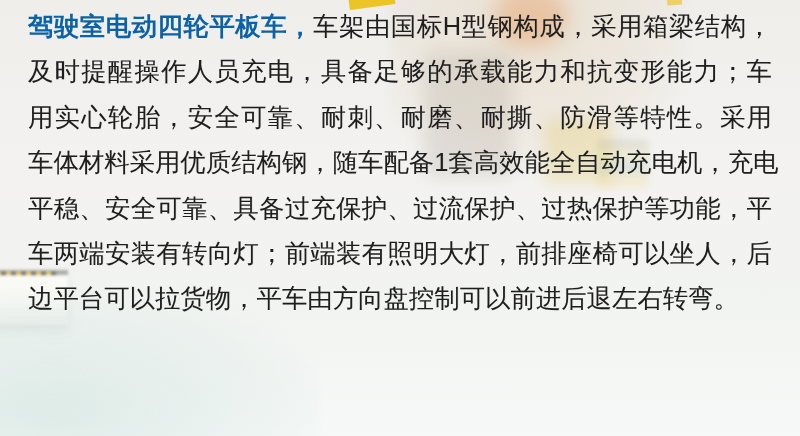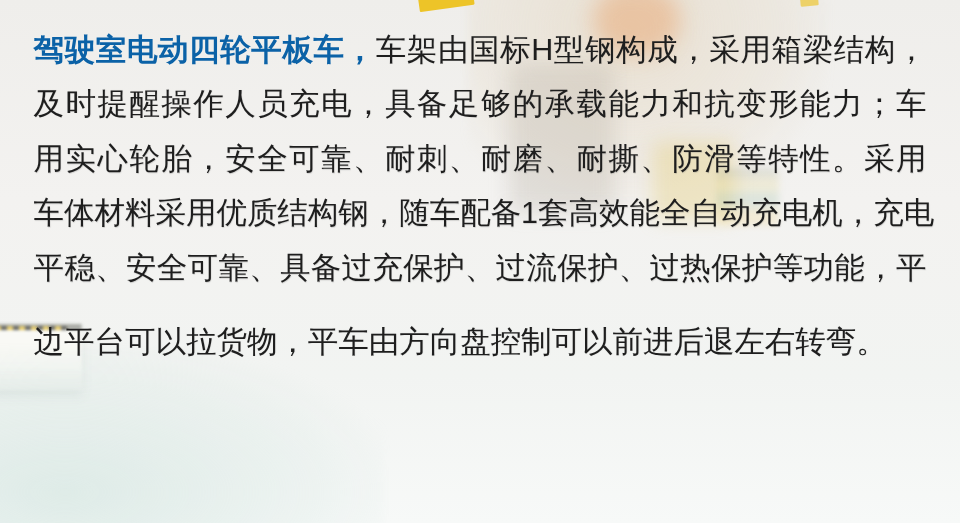--- a/index.html
+++ b/index.html
@@ -76,37 +76,36 @@
   }
   .cool-bottom {
     left: -60px; top: 290px; width: 380px; height: 200px;
     background: radial-gradient(ellipse at 30% 60%, rgba(203,225,219,0.55) 0%, rgba(203,225,219,0.2) 55%, rgba(203,225,219,0) 78%);
     filter: blur(3px);
   }
   
   .para {
     position: absolute;
     left: 28px;
-    top: 20px;
+    top: 4px;
     width: 744px;
     font-size: 25.4px;
     line-height: 45.4px;
     color: #1e1e1e;
     letter-spacing: 0;
   }
   .line {
     white-space: nowrap;
     text-align: justify;
     text-align-last: justify;
     height: 45.4px;
     text-shadow: 0.4px 0.4px 0.6px rgba(120,120,120,0.25);
   }
   .line--last {
     text-align-last: left;
-    margin-top: 16px;
   }
   .lead {
     color: #0b62a7;
     font-weight: 700;
     text-shadow: none;
   }
 </style>
 </head>
 <body>
 
@@ -121,16 +120,17 @@
   <div class="bg-layer yellow-dot"></div>
   <div class="bg-layer machine-left"></div>
   <div class="bg-layer cool-bottom"></div>
 
   <div class="para">
     <div class="line"><span class="lead">驾驶室电动四轮平板车，</span><span>车架由国标H型钢构成，采用箱梁结构，</span></div>
     <div class="line">及时提醒操作人员充电，具备足够的承载能力和抗变形能力；车</div>
     <div class="line">用实心轮胎，安全可靠、耐刺、耐磨、耐撕、防滑等特性。采用</div>
     <div class="line">车体材料采用优质结构钢，随车配备1套高效能全自动充电机，充电</div>
     <div class="line">平稳、安全可靠、具备过充保护、过流保护、过热保护等功能，平</div>
+    <div class="line">车两端安装有转向灯；前端装有照明大灯，前排座椅可以坐人，后</div>
     <div class="line line--last">边平台可以拉货物，平车由方向盘控制可以前进后退左右转弯。</div>
   </div>
 
 </div>
 
 </body></html>

